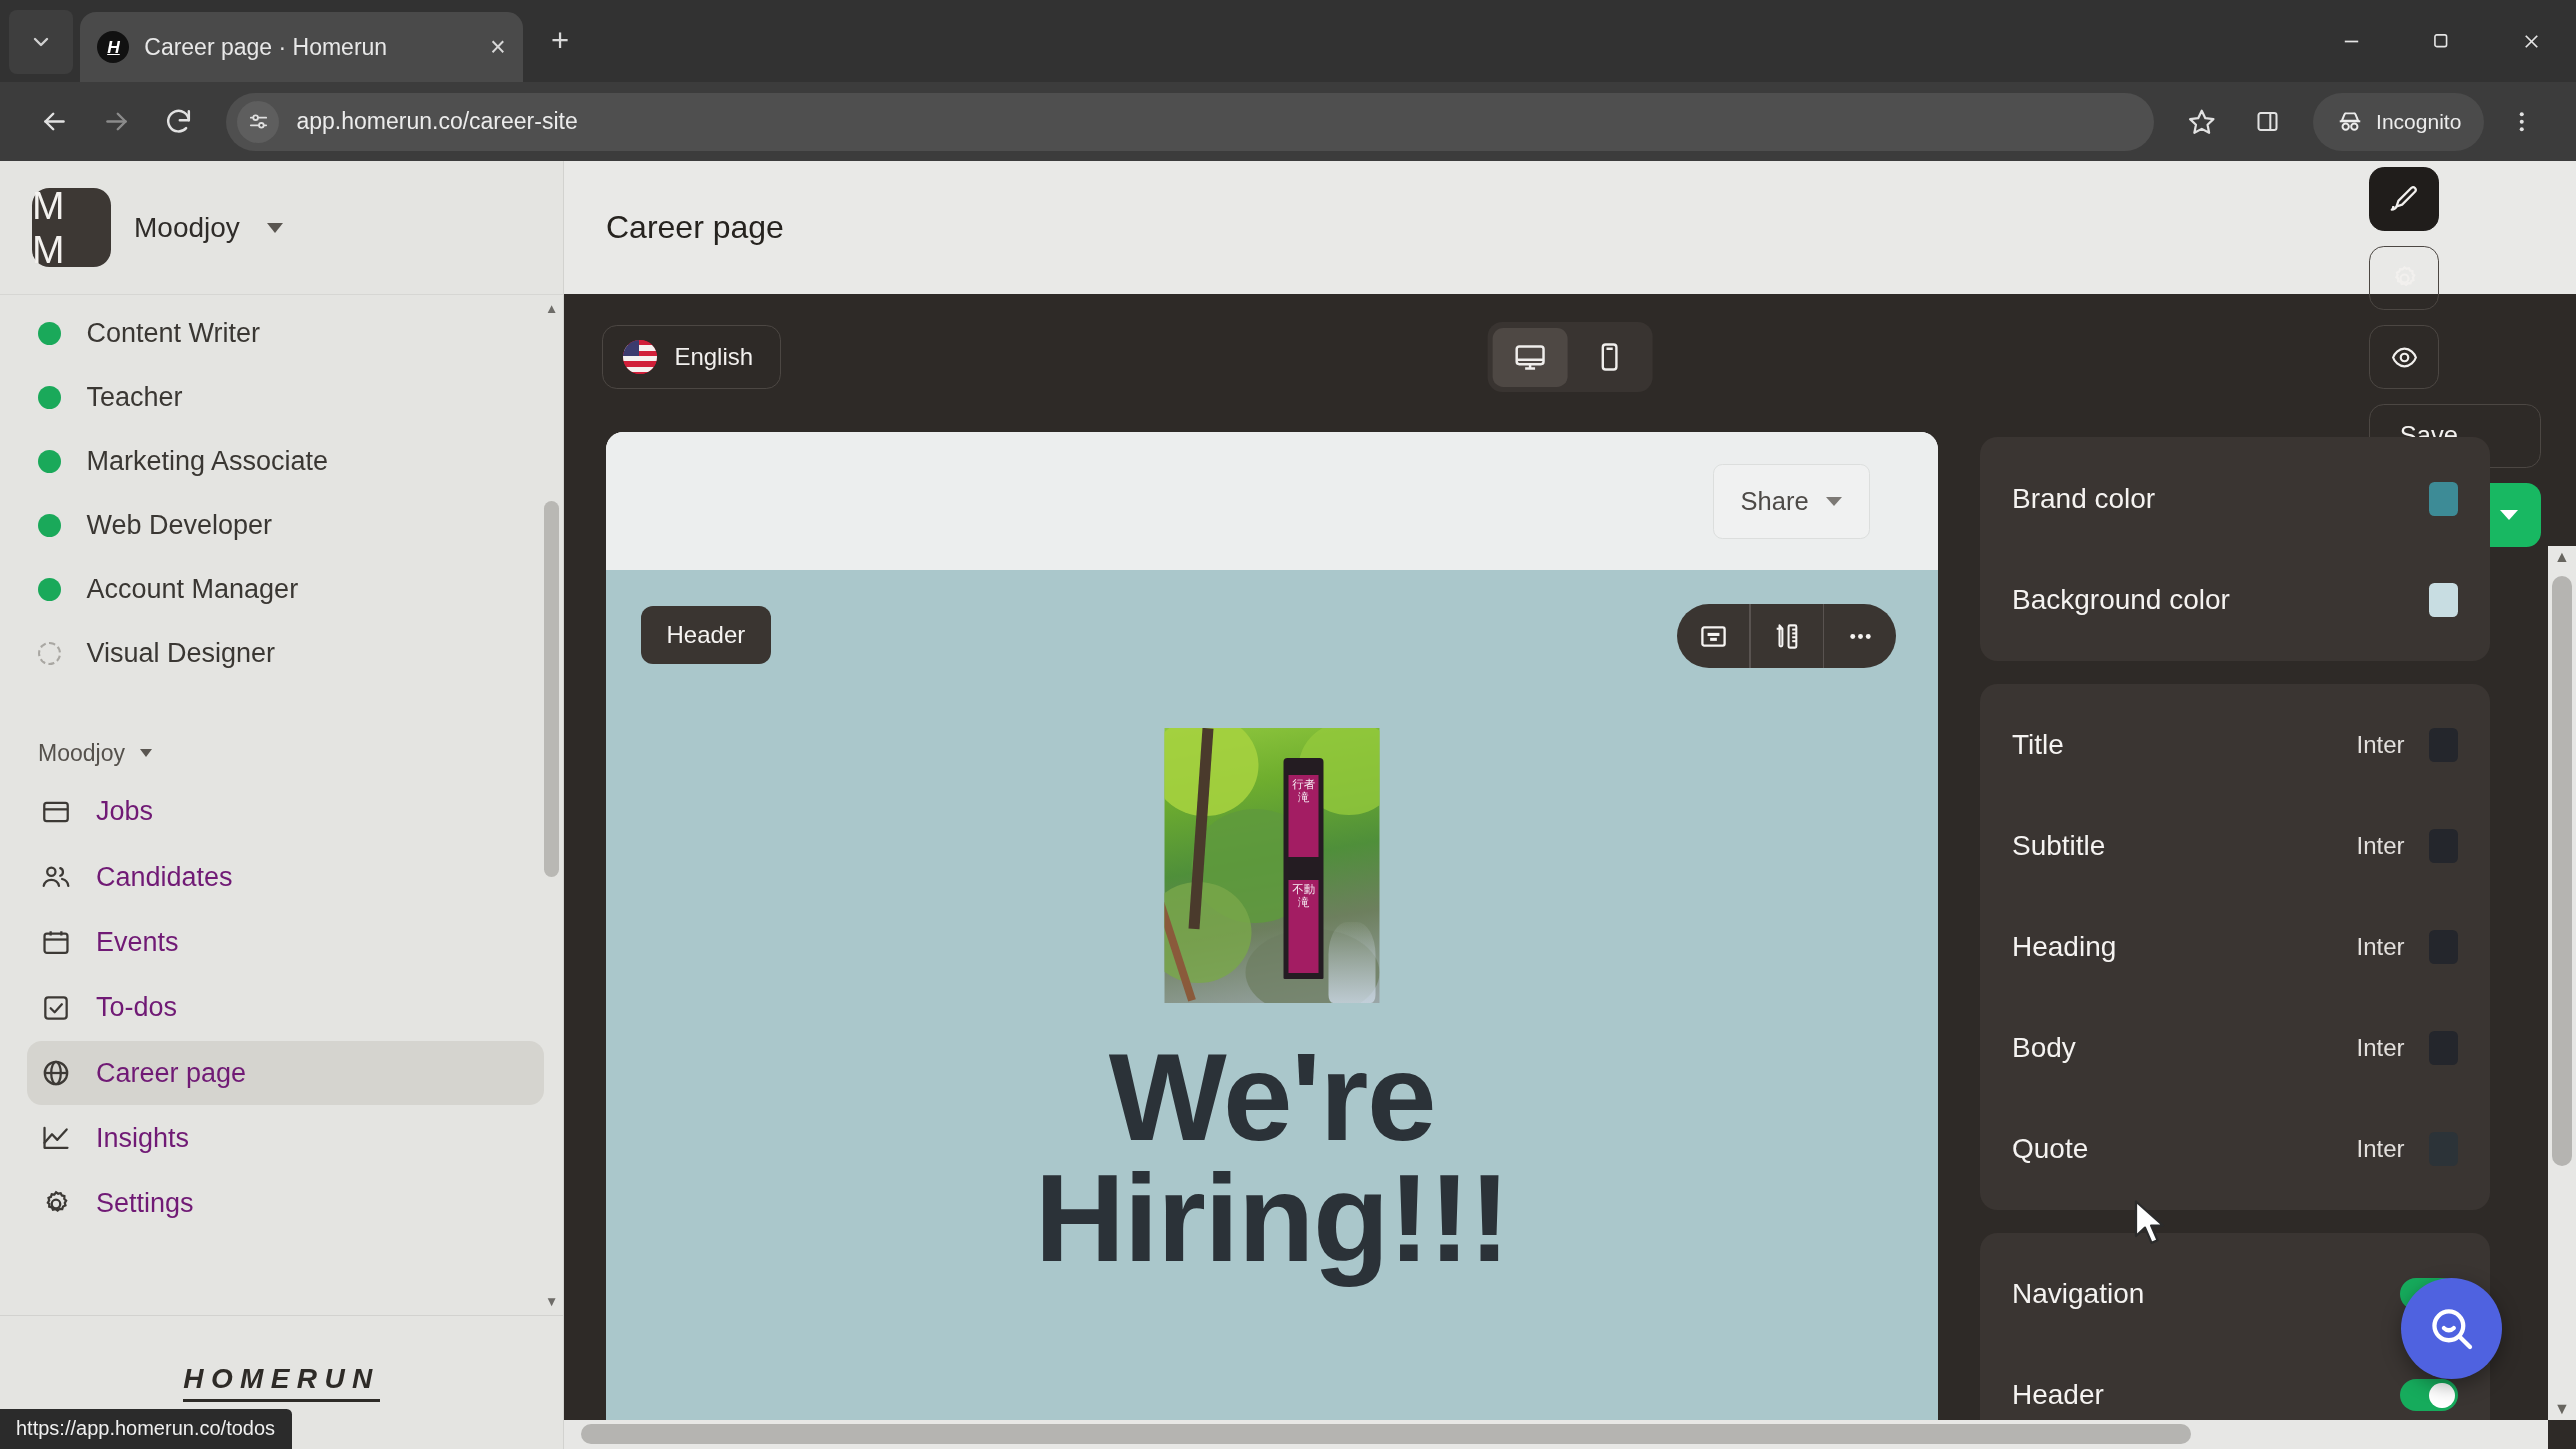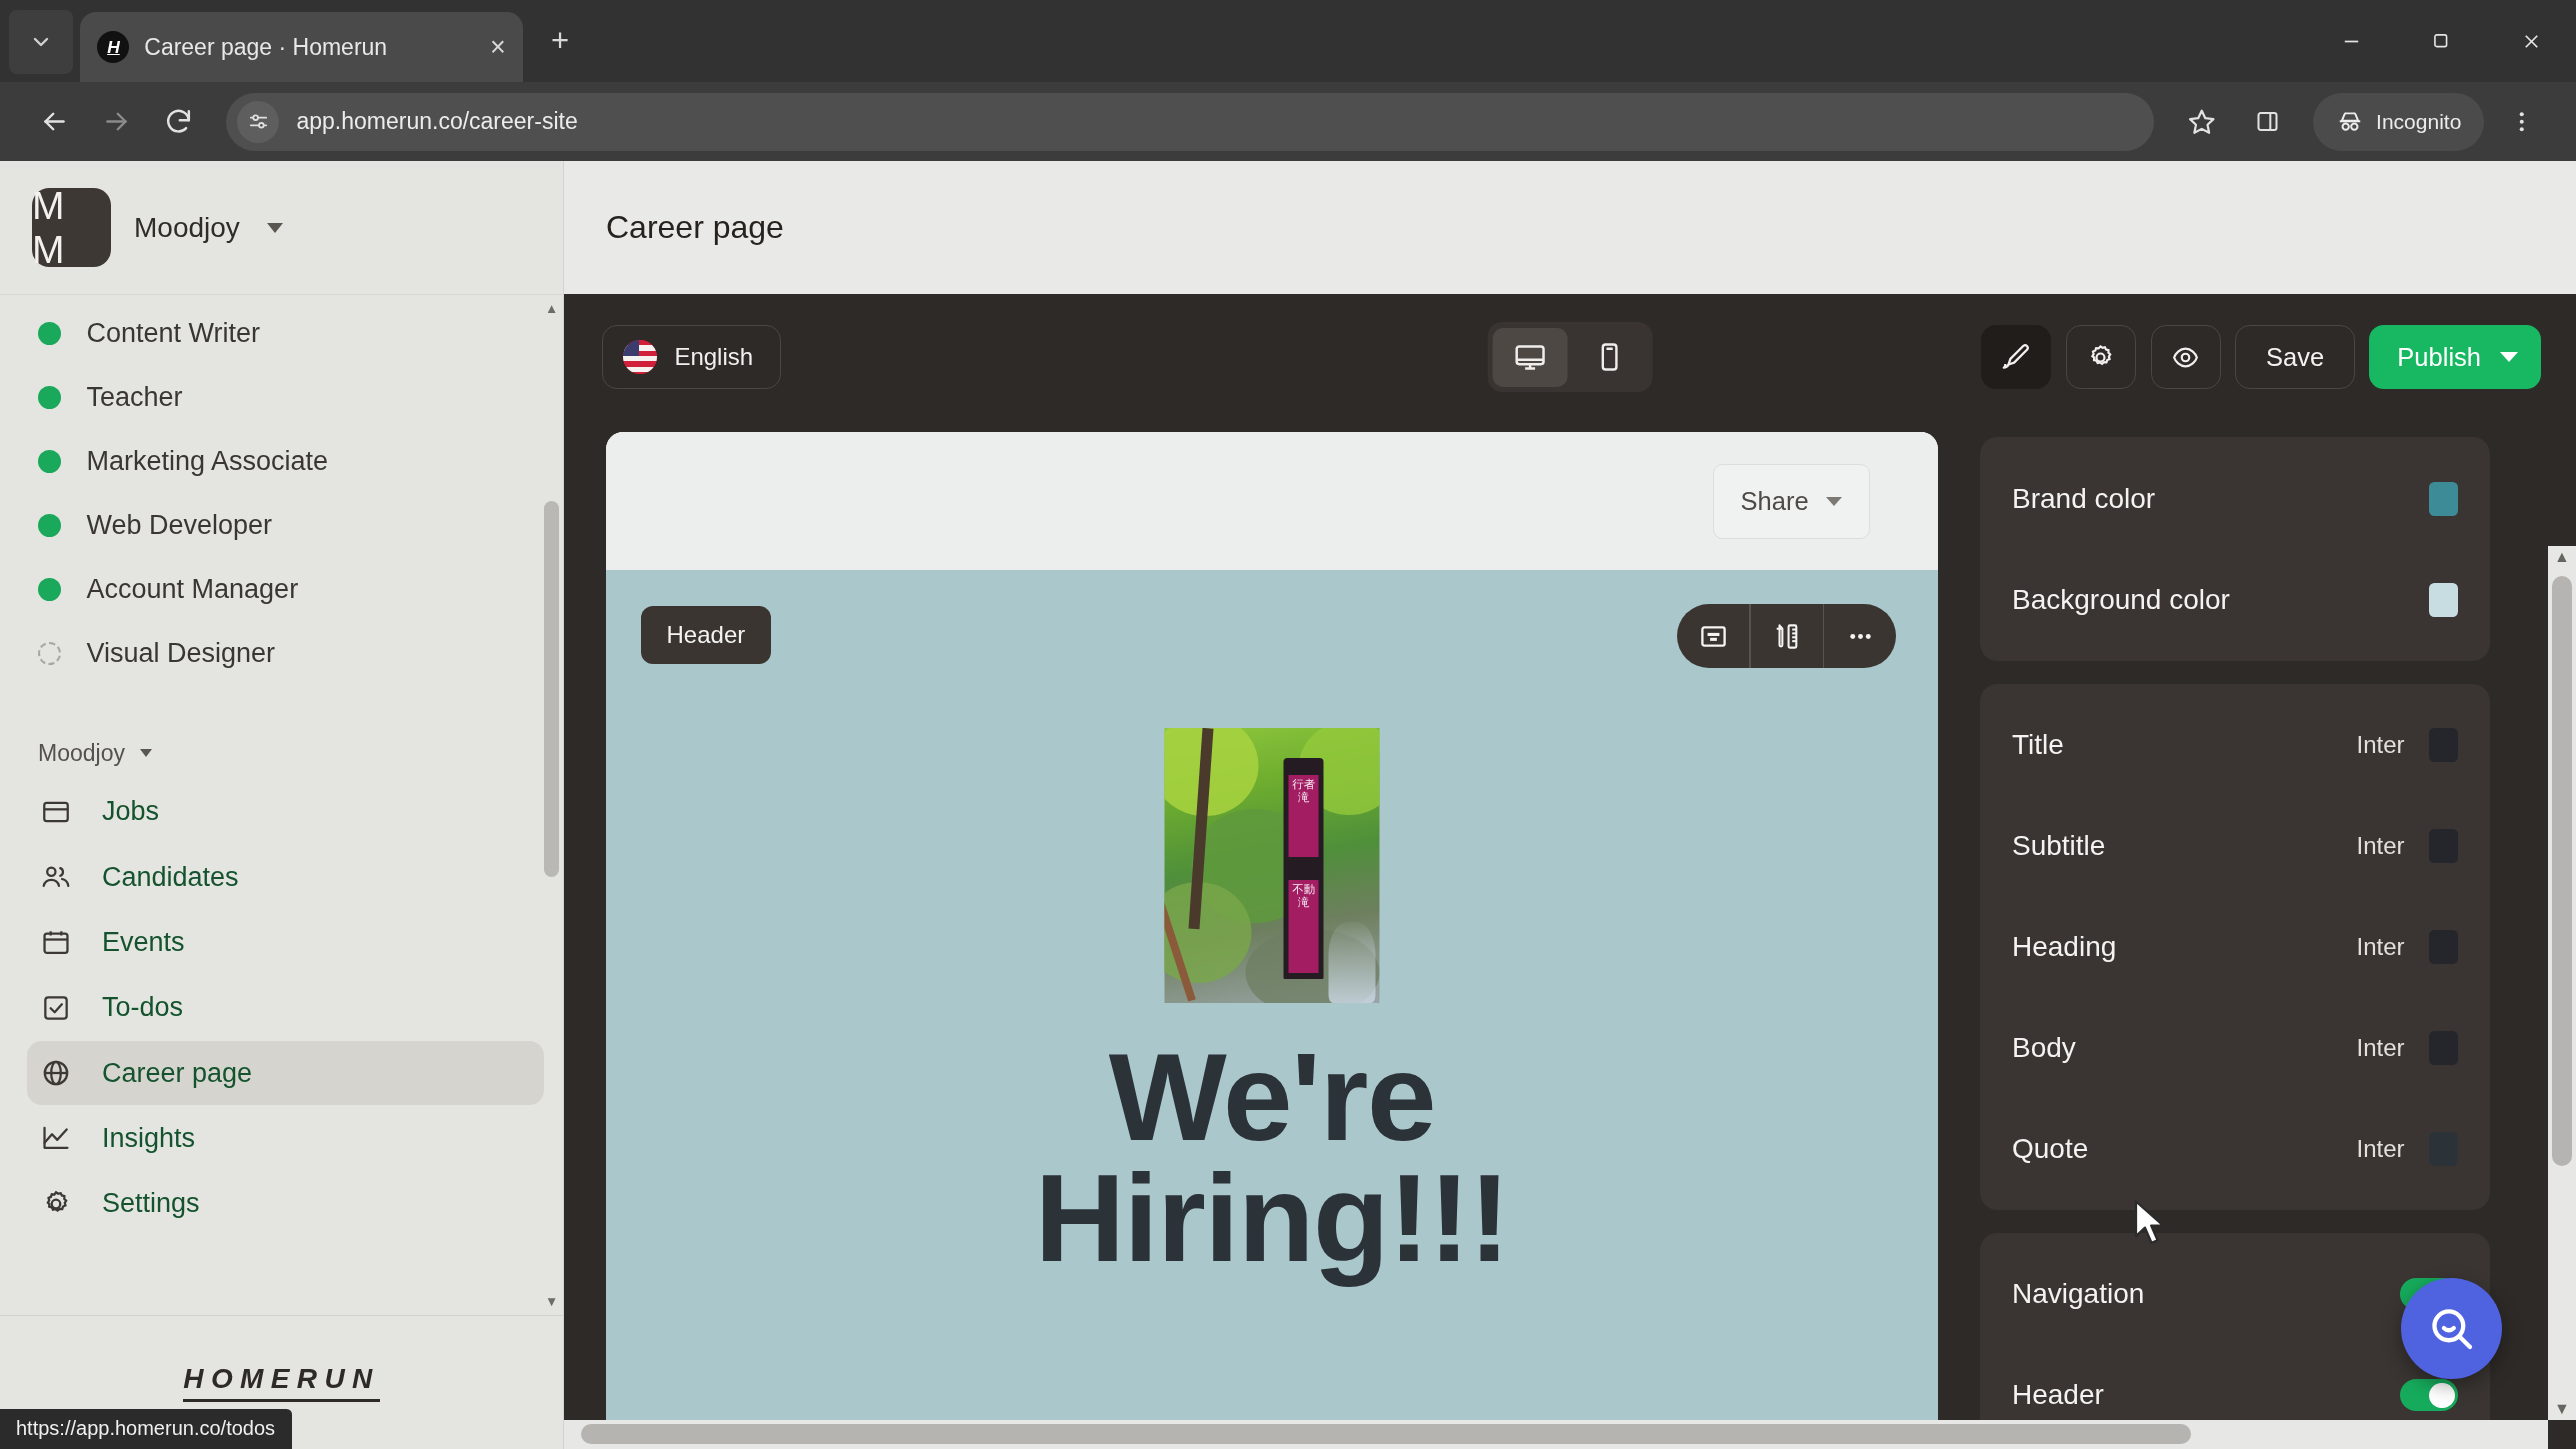--- a/index.html
+++ b/index.html
@@ -85,21 +85,21 @@
   .dot { width: 23px; height: 23px; border-radius: 50%; background: #1aa95a; flex: 0 0 auto; }
   .dot.draft { background: transparent; border: 2.7px dashed #a9a7a2; }
   .jobname { font-size: 27px; color: #3a3733; white-space: nowrap; }
 
   .group-label { padding: 34px 0 12px 38px; display:flex; align-items:center; gap: 10.7px; }
   .group-label span { font-size: 23px; color: #55514c; }
 
   .navitem { height: 64px; margin: 1.3px 19px 1.3px 27px; border-radius: 14.8px; display:flex; align-items:center; padding-left: 12px; gap: 23px; }
   .navitem.active { background: #d5d4cf; }
   .navitem .ico { width: 34px; height: 34px; color: #3c3935; flex: 0 0 auto; display:flex;align-items:center;justify-content:center; }
-  .navitem .lbl { font-size: 27px; color: #14532d; margin-left: 6px; }
+  .navitem .lbl { font-size: 27px; color: #701a75; }
 
   .sb-track { position: absolute; right: 4px; top: 5.4px; bottom: 5.4px; width: 14.8px; }
   .sb-thumb { position: absolute; right: 0; width: 14.8px; background: #b9b8b4; border-radius: 8px; }
   .sb-arrow { position: absolute; right: 0; width: 14.8px; height: 16px; display:flex;align-items:center;justify-content:center;color:#6e6c68; font-size: 13.4px; }
 
   .sb-footer { flex: 0 0 auto; height: 134px; border-top: 0.7px solid #d2d2cf; display:flex; align-items:center; justify-content:center; }
   .hr-logo { font-size: 28px; letter-spacing: 7.4px; font-style: italic; font-weight: 700; color: #2e2b27; border-bottom: 3.4px solid #2e2b27; padding-bottom: 4px; }
 
   .statusbar {
     position: absolute; left: 0; bottom: 0; background: #2b2b2b; color: #f0f0f0;
@@ -122,21 +122,21 @@
   .flag .stripes { position:absolute; inset:0; background: repeating-linear-gradient(to bottom,#d1203a 0 5.4px,#f5f2f0 5.4px 10.7px); }
   .flag .canton { position:absolute; left:0; top:0; width: 16px; height: 16px; background:#3c3b6e; }
 
   .devtoggle {
     position: absolute; left: 50%; transform: translateX(-50%);
     height: 70px; background: #393431; border-radius: 14.8px; display:flex; align-items:center; padding: 5.4px; gap: 4px;
   }
   .devbtn { width: 75px; height: 59px; border-radius: 10.7px; display:flex;align-items:center;justify-content:center;color:#f0eeec; }
   .devbtn.active { background: #4e4844; }
 
-  .ed-actions { margin-left: auto; display:flex; gap: 14.8px; }
+  .ed-actions { margin-left: auto; display:flex; gap: 14.8px; flex-direction: column; }
   .ed-iconbtn { width: 70px; height: 64px; border-radius: 14.8px; border: 1.3px solid #4c4743; display:flex;align-items:center;justify-content:center;color:#f2f0ee; }
   .ed-iconbtn.active { background: #201d1b; border-color: #201d1b; }
   .ed-text {
     height: 64px; border: 1.3px solid #4c4743; border-radius: 14.8px; display:flex;align-items:center;
     padding: 0 29.5px; color: #f4f2f0; font-size: 25.5px;
   }
   .ed-publish {
     height: 64px; background: #18b862; border-radius: 14.8px; display:flex; align-items:center;
     padding: 0 23px 0 28px; gap: 19px; color: #ffffff; font-size: 25.5px;
   }

